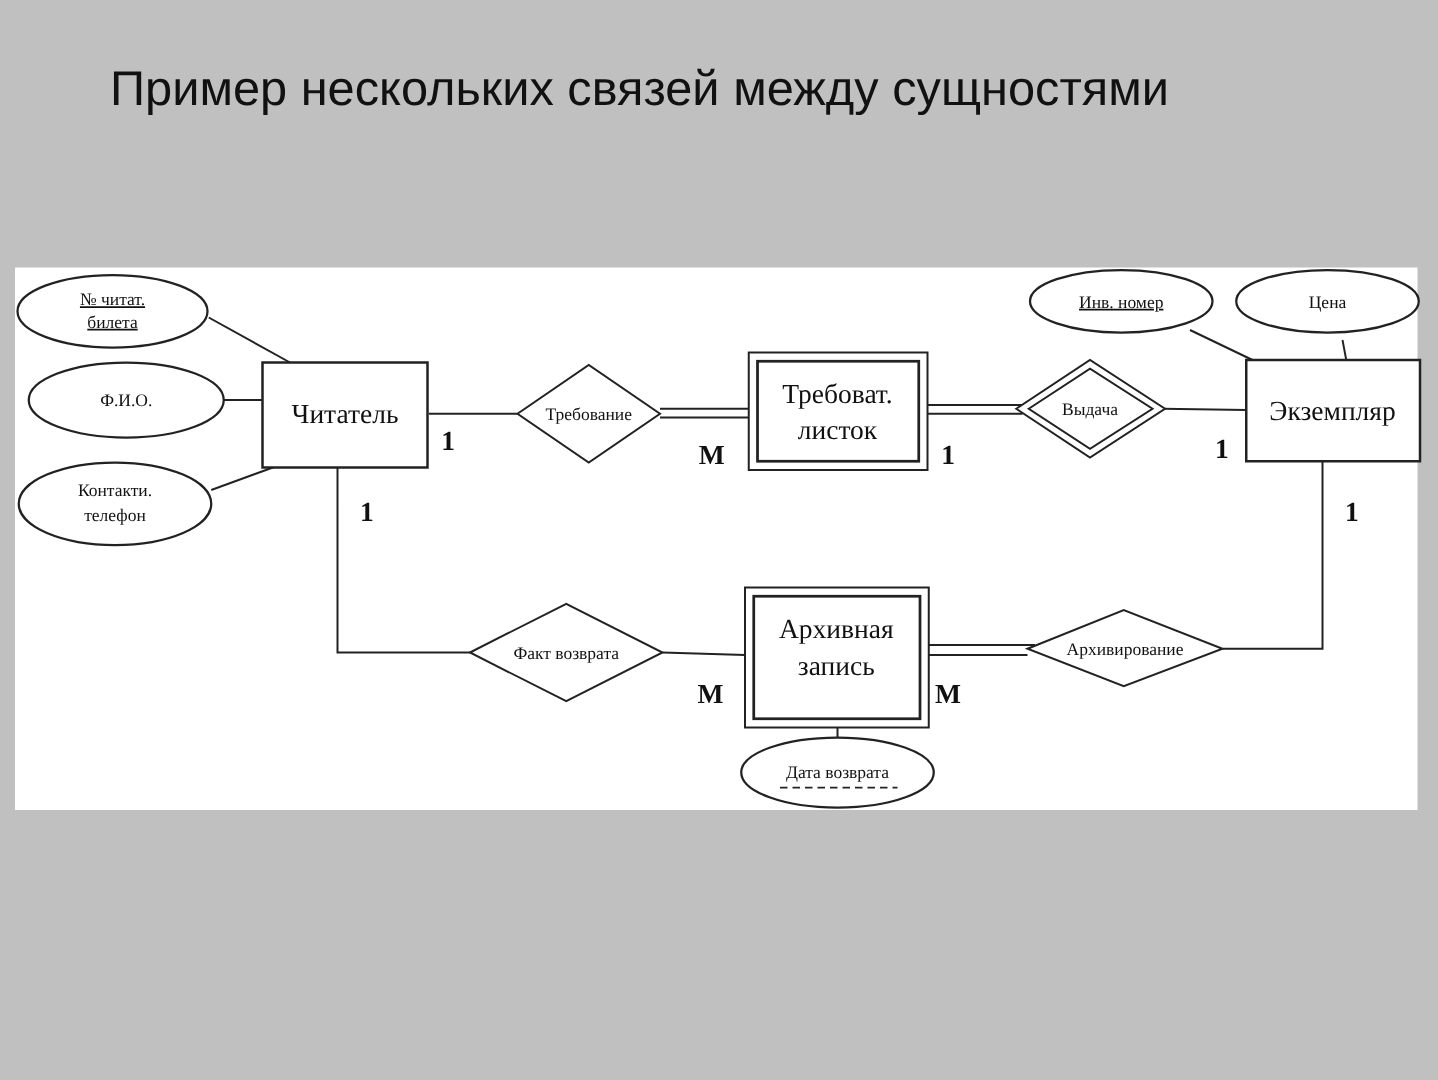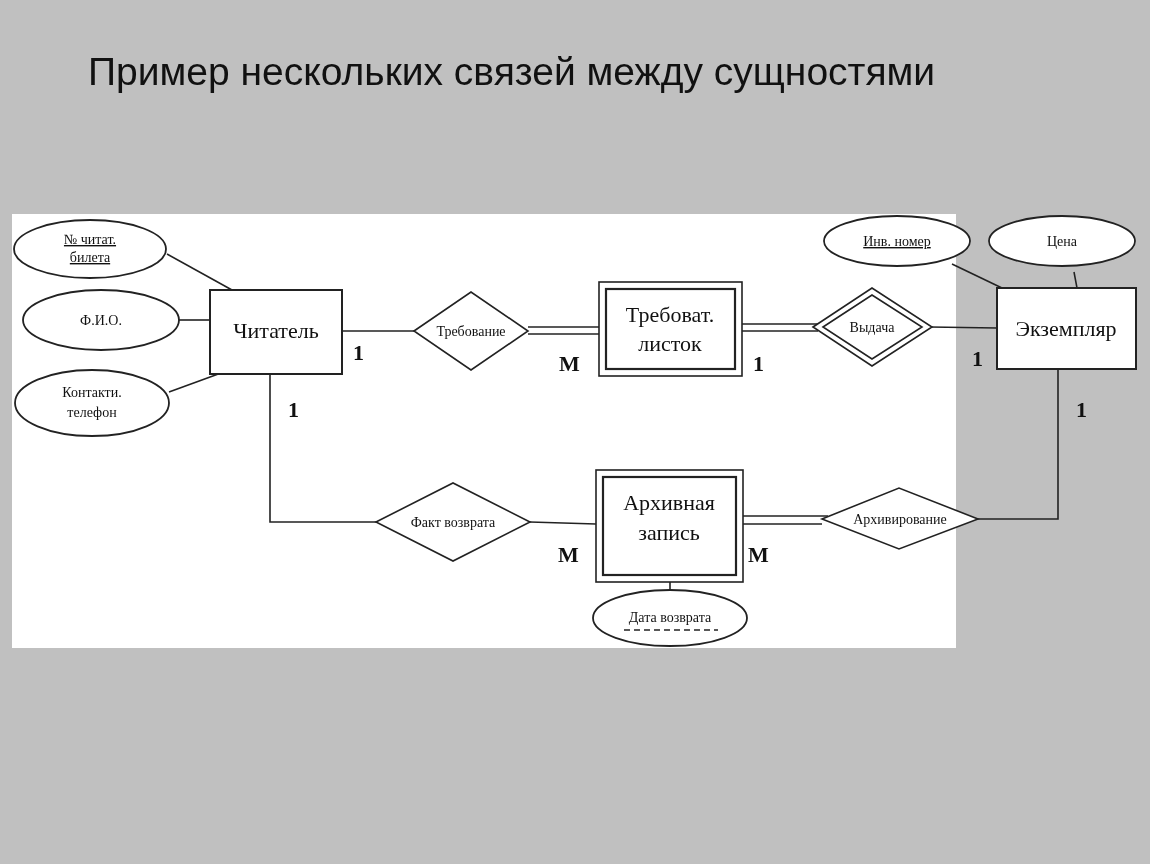--- a/index.html
+++ b/index.html
@@ -14,21 +14,21 @@
       position: absolute;
       left: 88px; top: 50px;
       font-family: "Liberation Sans", sans-serif;
       font-size: 39px;
       color: #111;
       white-space: nowrap;
     }
     .diagram-panel {
       position: absolute;
       left: 12px; top: 214px;
-      width: 944px; height: 434px;
+      width: 1122px; height: 434px;
       background: #ffffff;
     }
     svg.er {
       position: absolute; left: 0; top: 0;
     }
     svg.er text {
       font-family: "Liberation Serif", serif;
       fill: #111;
     }
     .t-entity { font-size: 22px; }

